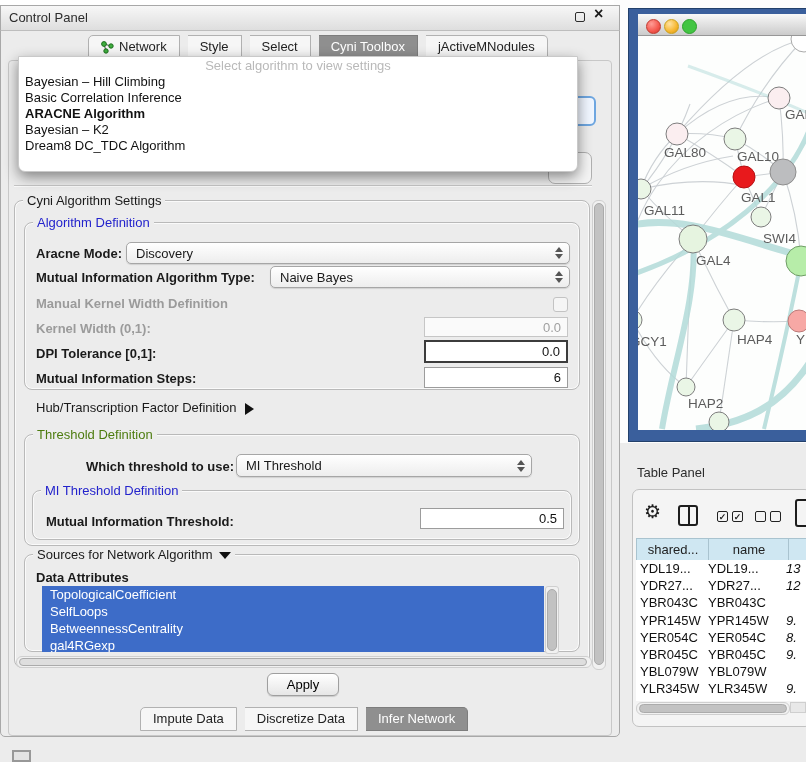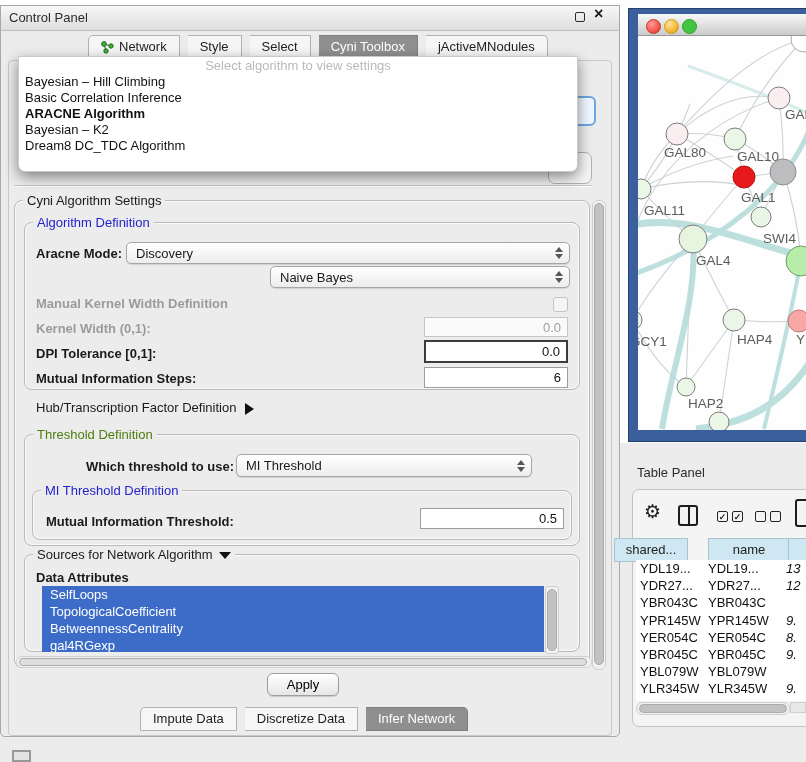--- a/index.html
+++ b/index.html
@@ -109,20 +109,21 @@
     <span class="glabel blue">Algorithm Definition</span>
   </div>
   <div class="abs b" style="left:36px;top:246px;">Aracne Mode:</div>
   <div class="combo" style="left:126px;top:242px;width:444px;height:22px;">
     <span>Discovery</span>
     <span class="stepbox">
         <span class="tri-up"></span>
         <span class="tri-dn"></span>
       </span>
   </div>
+  <div class="abs b" style="left:36px;top:270px;">Mutual Information Algorithm Type:</div>
   <div class="combo" style="left:270px;top:266px;width:300px;height:22px;">
     <span>Naive Bayes</span>
     <span class="stepbox">
         <span class="tri-up"></span>
         <span class="tri-dn"></span>
       </span>
   </div>
   <div class="abs b dis" style="left:36px;top:296px;">Manual Kernel Width Definition</div>
   <span class="checkbox" style="left:553px;top:297px;"></span>
   <div class="abs b dis" style="left:36px;top:321px;">Kernel Width (0,1):</div>
@@ -153,22 +154,22 @@
   <div class="abs b" style="left:46px;top:514px;">Mutual Information Threshold:</div>
   <input class="field" style="left: 420px; top: 508px; width: 144px; height: 21px; border: 1px solid rgb(156, 156, 156);" readonly="" value="0.5">
 
   <div class="group" style="left:24px;top:554px;width:556px;height:98px;">
     <span class="glabel">
       <span>Sources for Network Algorithm</span><span class="dtri"></span>
     </span>
   </div>
   <div class="abs b" style="left:36px;top:570px;">Data Attributes</div>
   <div class="abs" style="left:42px;top:586px;width:502px;height:66px;background:#fff;overflow:hidden;">
+    <div class="listitem">TopologicalCoefficient</div>
     <div class="listitem">SelfLoops</div>
-    <div class="listitem">TopologicalCoefficient</div>
     <div class="listitem">BetweennessCentrality</div>
     <div class="listitem">gal4RGexp</div>
   </div>
   <div class="sbtrack" style="left:545px;top:586px;width:12px;height:66px;border-radius:3px;">
     <div class="sbthumb" style="left:1px;top:2px;width:8px;height:60px;"></div>
   </div>
 
   <div class="sbtrack" style="left:16px;top:656px;width:574px;height:10px;">
     <div class="sbthumb" style="left:2px;top:1px;width:566px;height:6px;background:#dedede;"></div>
   </div>
@@ -287,21 +288,21 @@
   <span class="abs" style="left:717px;top:511px;display:flex;gap:4px;">
     <span class="ckbx">✓</span>
       <span class="ckbx">✓</span>
   </span>
   <span class="abs" style="left:755px;top:511px;display:flex;gap:4px;">
     <span class="ckbx"></span>
       <span class="ckbx"></span>
   </span>
   <span class="abs iconbox" style="left:795px;top:499px;width:16px;height:28px;"></span>
 
-  <div class="hcell" style="left:614px;width:72px;">shared...</div>
+  <div class="hcell" style="left:636px;width:72px;">shared...</div>
   <div class="hcell" style="left:708px;width:80px;">name</div>
   <div class="hcell" style="left:788px;width:18px;"></div>
 
   <div class="abs" style="left:636px;top:560px;width:170px;height:141px;overflow:hidden;background:#fff;">
     <div class="trow">
         <span class="tc1">YDL19...</span>
         <span class="tc2">YDL19...</span>
         <span class="tc3">13</span>
       </div>
     <div class="trow">

